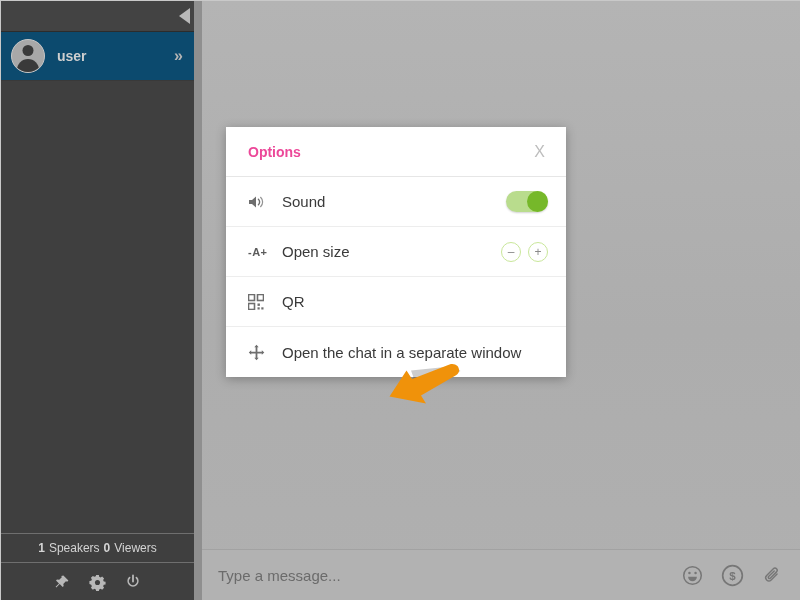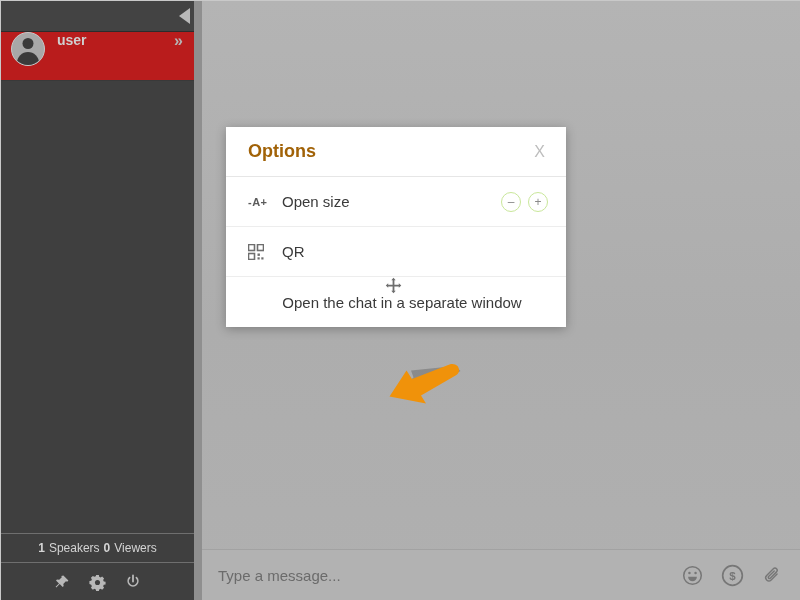--- a/index.html
+++ b/index.html
@@ -42,23 +42,24 @@
     position: absolute;
     right: 4px; top: 7px;
     width: 0; height: 0;
     border-top: 8px solid transparent;
     border-bottom: 8px solid transparent;
     border-right: 11px solid #b9b9b9;
     cursor: pointer;
   }
   .user-row {
     height: 49px;
-    background: #b91c1c;
+    background: #0c4a6e;
     border-bottom: 1px solid #393939;
     display: flex;
+    align-items: center;
     padding: 0 12px 0 10px;
     flex: 0 0 auto;
     cursor: pointer;
   }
   .avatar {
     width: 34px; height: 34px;
     border-radius: 50%;
     background: #a8a8a8;
     border: 1px solid #c6c6c6;
     position: relative;
@@ -162,39 +163,39 @@
     z-index: 20;
   }
   .dlg-header {
     height: 50px;
     display: flex;
     align-items: center;
     padding: 0 18px 0 22px;
     border-bottom: 1px solid #e6e6e6;
   }
   .dlg-title {
-    font-size: 18px;
+    font-size: 14px;
     font-weight: bold;
-    color: #a16207;
+    color: #ec4899;
     flex: 1 1 auto;
   }
   .dlg-close {
     font-size: 16px;
     color: #bdbdbd;
     cursor: pointer;
     padding: 0 3px;
   }
   .opt-row {
     height: 50px;
     display: flex;
     align-items: center;
     padding: 0 18px 0 22px;
     border-bottom: 1px solid #ededed;
   }
-  .opt-row:last-child { border-bottom: 0; flex-direction: column; }
+  .opt-row:last-child { border-bottom: 0; }
   .opt-icon {
     width: 26px;
     flex: 0 0 auto;
     display: flex;
     align-items: center;
     justify-content: flex-start;
     line-height: 0;
   }
   .opt-label {
     margin-left: 8px;
@@ -335,20 +336,35 @@
   </div>
 </div>
 
 <div id="options-dialog">
 
   <div class="dlg-header">
     <div class="dlg-title">Options</div>
     <div class="dlg-close">X</div>
   </div>
 
+  <div class="opt-row">
+    <span class="opt-icon">
+      <svg width="18" height="16" viewBox="0 0 18 16">
+        <path d="M1 6h3l4-3.4v10.8L4 10H1z" fill="#6e6e6e"></path>
+        <path d="M10.4 5.3a3.6 3.6 0 0 1 0 5.4" stroke="#6e6e6e" stroke-width="1.4" fill="none" stroke-linecap="round"></path>
+        <path d="M12.6 3.3a6.5 6.5 0 0 1 0 9.4" stroke="#6e6e6e" stroke-width="1.2" fill="none" stroke-linecap="round" opacity=".75"></path>
+      </svg>
+    </span>
+    <span class="opt-label">Sound</span>
+    <span class="opt-ctrl">
+      <span class="toggle">
+          <span class="knob"></span>
+        </span>
+    </span>
+  </div>
 
 
   <div class="opt-row">
     <span class="opt-icon txt-ic">-A+</span>
     <span class="opt-label">Open size</span>
     <span class="opt-ctrl">
       <span class="fsz-btn">–</span>
       <span class="fsz-btn">+</span>
     </span>
   </div>

